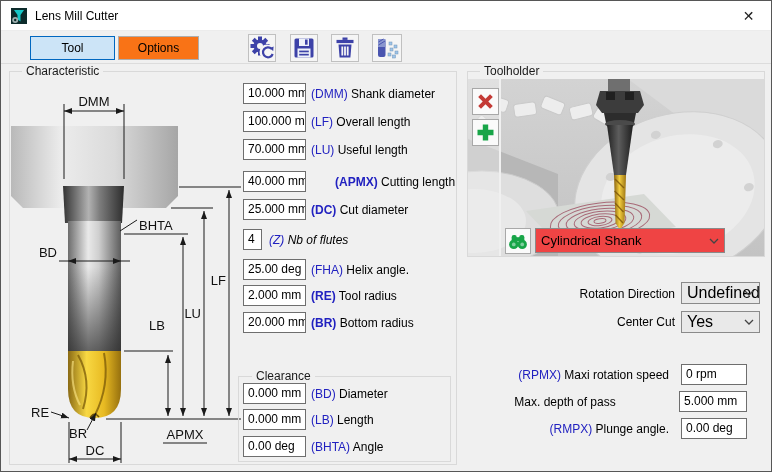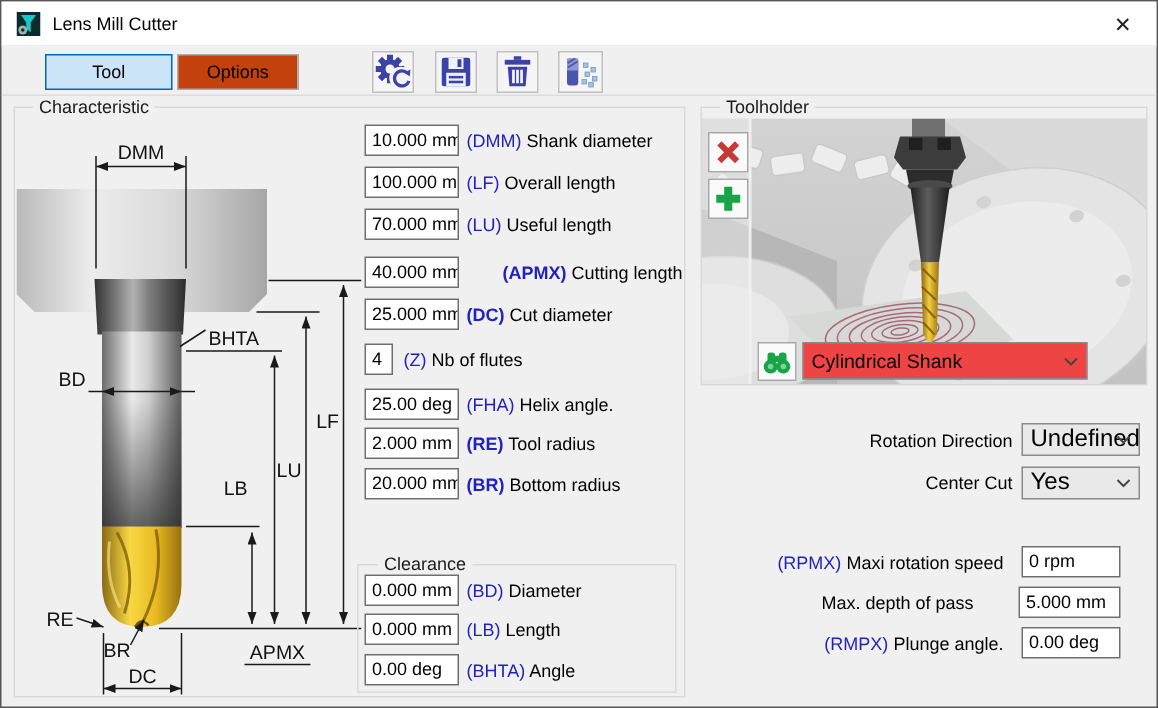--- a/index.html
+++ b/index.html
@@ -8,21 +8,21 @@
   .window {
     position:relative; width:772px; height:472px; background:#f0f0f0;
     border:1px solid #565656; overflow:hidden; font-size:12px; color:#000;
   }
   .titlebar { position:absolute; left:0; top:0; width:770px; height:30px; background:#ffffff; border-bottom:1px solid #ececec; }
   .app-icon { position:absolute; left:10px; top:7px; width:16px; height:16px; }
   .title-text { position:absolute; left:34px; top:0; line-height:30px; font-size:12px; color:#000; }
   .close-btn { position:absolute; right:0; top:0; width:45px; height:30px; text-align:center; line-height:30px; font-size:14px; color:#222; cursor:default; }
   .tab { position:absolute; top:35px; height:24px; text-align:center; line-height:22px; font-size:12px; }
   .tab-tool { left:18px; width:85px; background:#cce4f7; border:1px solid #0067c0;margin-left:11px; }
-  .tab-options { left:117px; width:81px; background:#c2410c; border:1px solid #adadad; }
+  .tab-options { left:117px; width:81px; background:#f97316; border:1px solid #adadad; }
   .tool-btn { position:absolute; top:33px; width:28px; height:28px; background:#f5f5f5; border:1px solid #c0c0c0; }
   .sep-line { position:absolute; left:0; top:62px; width:770px; height:1px; background:#dcdcdc; }
   .groupbox { position:absolute; border:1px solid #d9d9d9; }
   .groupbox .gb-label { position:absolute; top:-8px; background:#f0f0f0; padding:0 4px; font-size:12px; color:#1a1a1a; }
   .gb-char { left:8px; top:70px; width:448px; height:394px; }
   .gb-clear { left:237px; top:375px; width:213px; height:86px; }
   .gb-tool { left:466px; top:70px; width:298px; height:186px; }
   .diagram { position:absolute; left:10px; top:78px; }
   .tb { position:absolute; height:21px; background:#fff; border:1px solid #6e6e6e; font-size:12px; line-height:19px; padding-left:4px; overflow:hidden; white-space:nowrap; }
   .fl { position:absolute; font-size:12px; white-space:nowrap; }
@@ -208,21 +208,21 @@
   <div class="tb" style="left:242px; top:138px; width:63px;">70.000 mm</div>
   <div class="fl" style="left:310px; top:142px;"><span class="code">(LU)</span> <span>Useful length</span></div>
 
   <div class="tb" style="left:242px; top:170px; width:63px;">40.000 mm</div>
   <div class="fl" style="left:310px; top:174px;margin-left:24px;"><span class="code b">(APMX)</span> <span>Cutting length</span></div>
 
   <div class="tb" style="left:242px; top:198px; width:63px;">25.000 mm</div>
   <div class="fl" style="left:310px; top:202px;"><span class="code b">(DC)</span> <span>Cut diameter</span></div>
 
   <div class="tb" style="left:242px; top:228px; width:19px;">4</div>
-  <div class="fl" style="left:268px; top:232px;"><span class="code">(Z)</span> <span>Nb of flutes</span></div>
+  <div class="fl" style="left:268px; top:232px;font-style:italic;"><span class="code">(Z)</span> <span>Nb of flutes</span></div>
 
   <div class="tb" style="left:242px; top:258px; width:63px;">25.00 deg</div>
   <div class="fl" style="left:310px; top:262px;"><span class="code">(FHA)</span> <span>Helix angle.</span></div>
 
   <div class="tb" style="left:242px; top:284px; width:63px;">2.000 mm</div>
   <div class="fl" style="left:310px; top:288px;"><span class="code b">(RE)</span> <span>Tool radius</span></div>
 
   <div class="tb" style="left:242px; top:311px; width:63px;">20.000 mm</div>
   <div class="fl" style="left:310px; top:315px;"><span class="code b">(BR)</span> <span>Bottom radius</span></div>
 
@@ -360,19 +360,19 @@
   <div class="dd" style="left:680px; top:310px; width:79px; height:22px;">
     <span>Yes</span>
     <svg class="chev" width="10" height="6" viewBox="0 0 10 6">
       <path d="M1 1 l4 4 4-4" stroke="#444" fill="none" stroke-width="1.3"></path>
     </svg>
   </div>
 
   <div class="r-label" style="left:460px; top:367px; width:208px;"><span class="code">(RPMX)</span> <span>Maxi rotation speed</span></div>
   <div class="tb" style="left:680px; top:363px; width:66px;">0 rpm</div>
 
-  <div class="r-label" style="left:440px; top:394px; width:208px;">Max. depth of pass</div>
+  <div class="r-label" style="left:460px; top:394px; width:208px;text-align:center;">Max. depth of pass</div>
   <div class="tb" style="left:678px; top:390px; width:68px;">5.000 mm</div>
 
   <div class="r-label" style="left:460px; top:421px; width:208px;"><span class="code">(RMPX)</span> <span>Plunge angle.</span></div>
   <div class="tb" style="left:680px; top:417px; width:66px;">0.00 deg</div>
 
 </div>
 
 </body></html>

